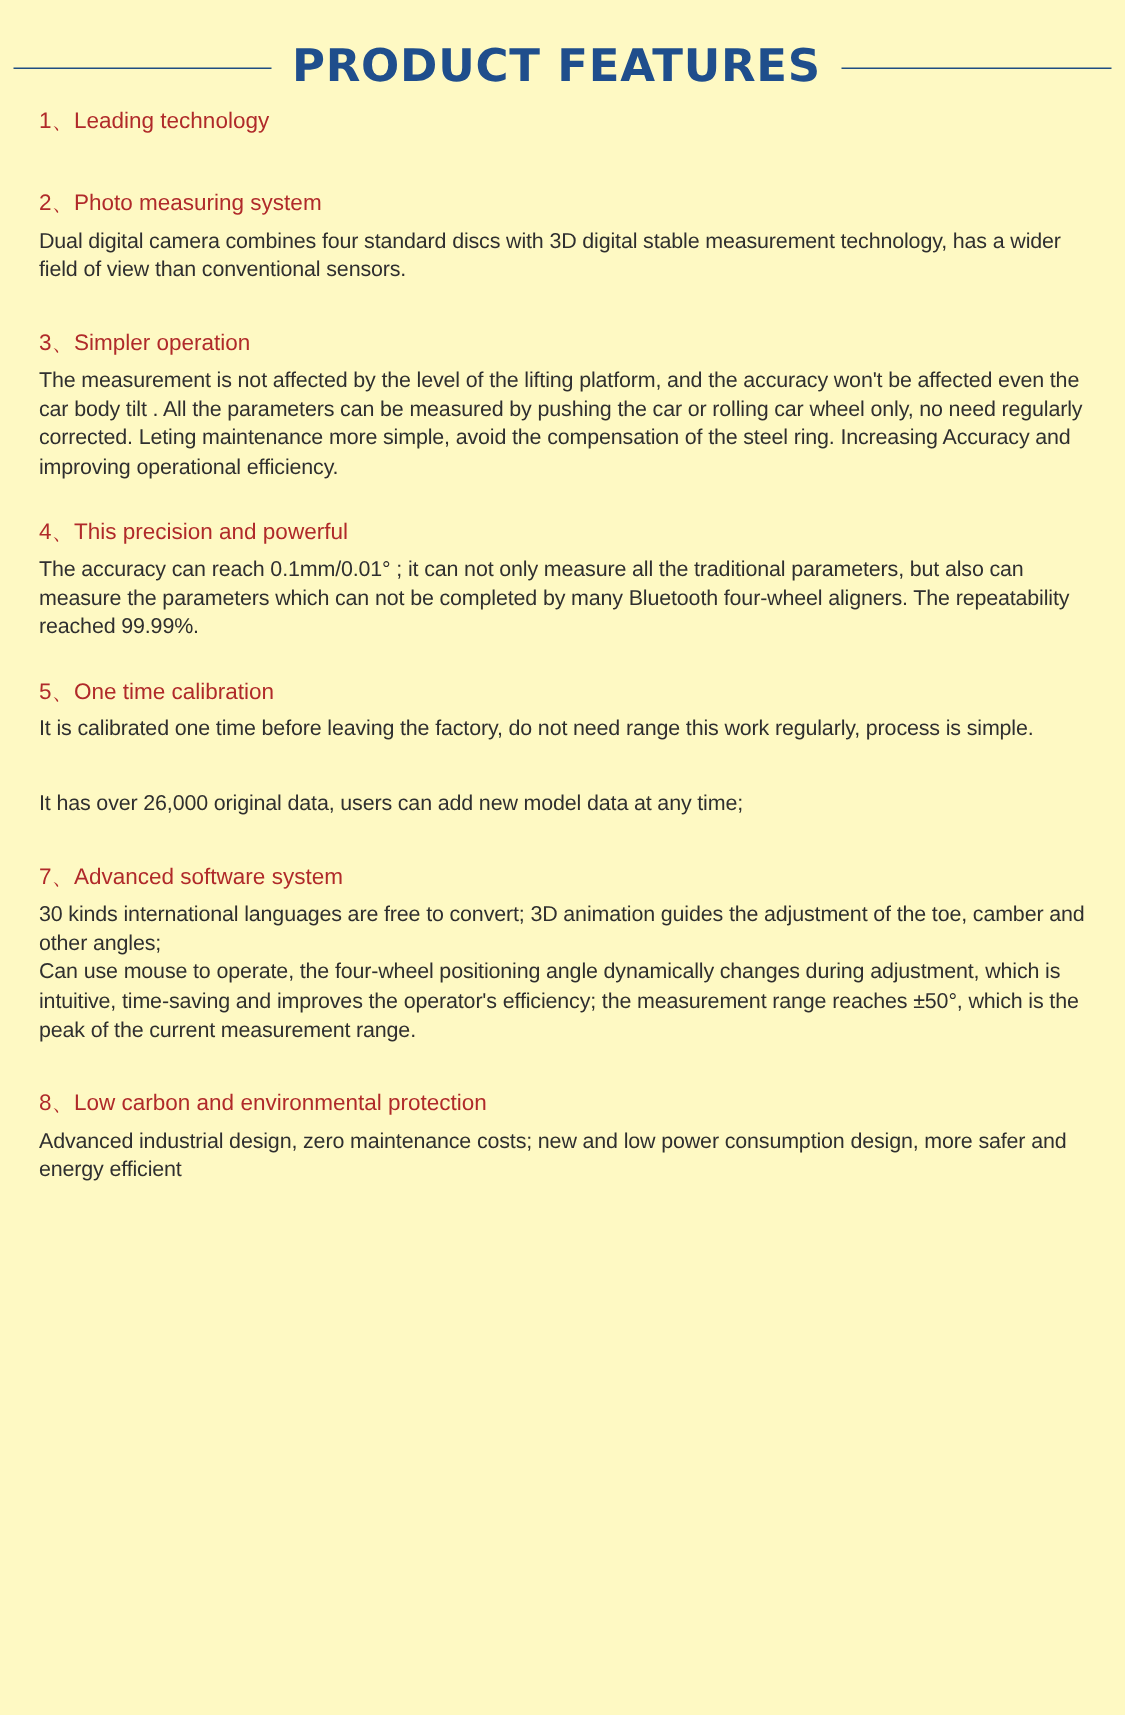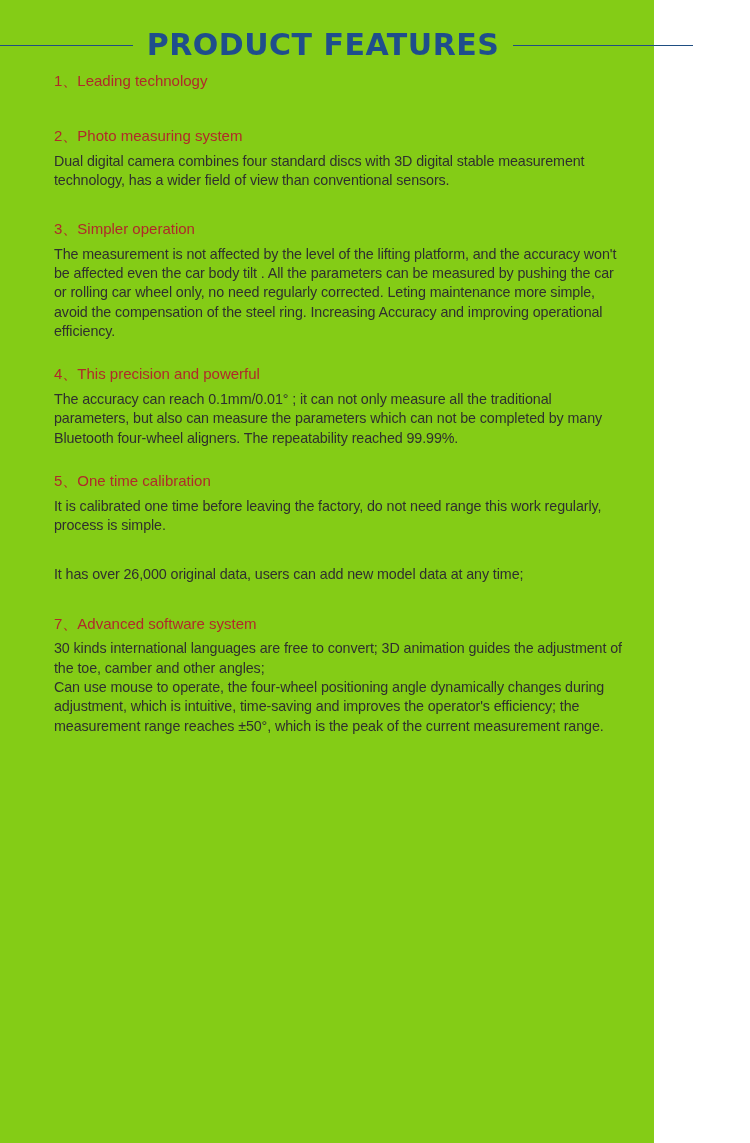--- a/index.html
+++ b/index.html
@@ -11,24 +11,24 @@
   }
   body {
     width: 750px;
     height: 1143px;
     font-family: "Liberation Sans", "DejaVu Sans", sans-serif;
     color: #333333;
     overflow: hidden;
   }
 
   .page {
-    width: 654px;
+    width: 750px;
     height: 1143px;
     position: relative;
-    background: #84cc16;
+    background: #fef9c3;
     padding: 0;
   }
 
   
   .header {
     position: relative;
     height: 72px;
     display: flex;
     align-items: center;
     justify-content: center;
@@ -48,21 +48,20 @@
     font-weight: bold;
     letter-spacing: 0.5px;
     color: #1f4e8c;
     white-space: nowrap;
     line-height: 1;
   }
 
   
   .content {
     padding: 0 26px 0 26px;
-    margin-left: 28px;
   }
 
   .feature {
     margin: 0;
     padding: 0;
   }
 
   .feature-heading {
     color: #b02a2a;
     font-size: 15px;
@@ -133,17 +132,21 @@
     </div>
     <div class="gap-lg"></div>
 
     <div class="feature">
       <div class="feature-heading"><span class="num">7、</span><span>Advanced software system</span></div>
       <p class="feature-body">30 kinds international languages are free to convert; 3D animation guides the adjustment of the toe, camber and other angles;
 Can use mouse to operate, the four-wheel positioning angle dynamically changes during adjustment, which is intuitive, time-saving and improves the operator's efficiency; the measurement range reaches ±50°, which is the peak of the current measurement range.</p>
     </div>
     <div class="gap-lg"></div>
 
+    <div class="feature">
+      <div class="feature-heading"><span class="num">8、</span><span>Low carbon and environmental protection</span></div>
+      <p class="feature-body">Advanced industrial design, zero maintenance costs; new and low power consumption design, more safer and energy efficient</p>
+    </div>
     <div class="gap-lg"></div>
 
 
   </div>
 </div>
 
 </body></html>

